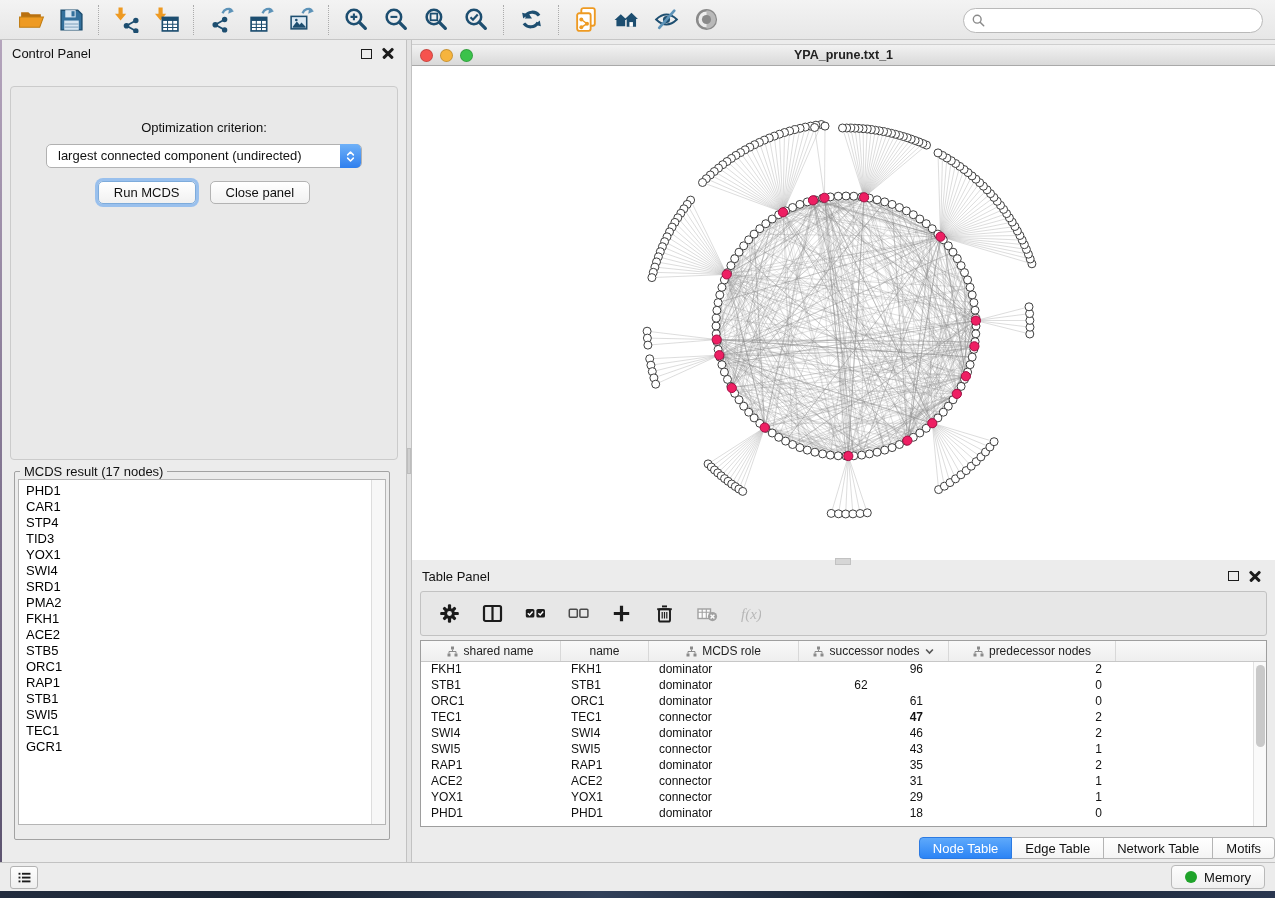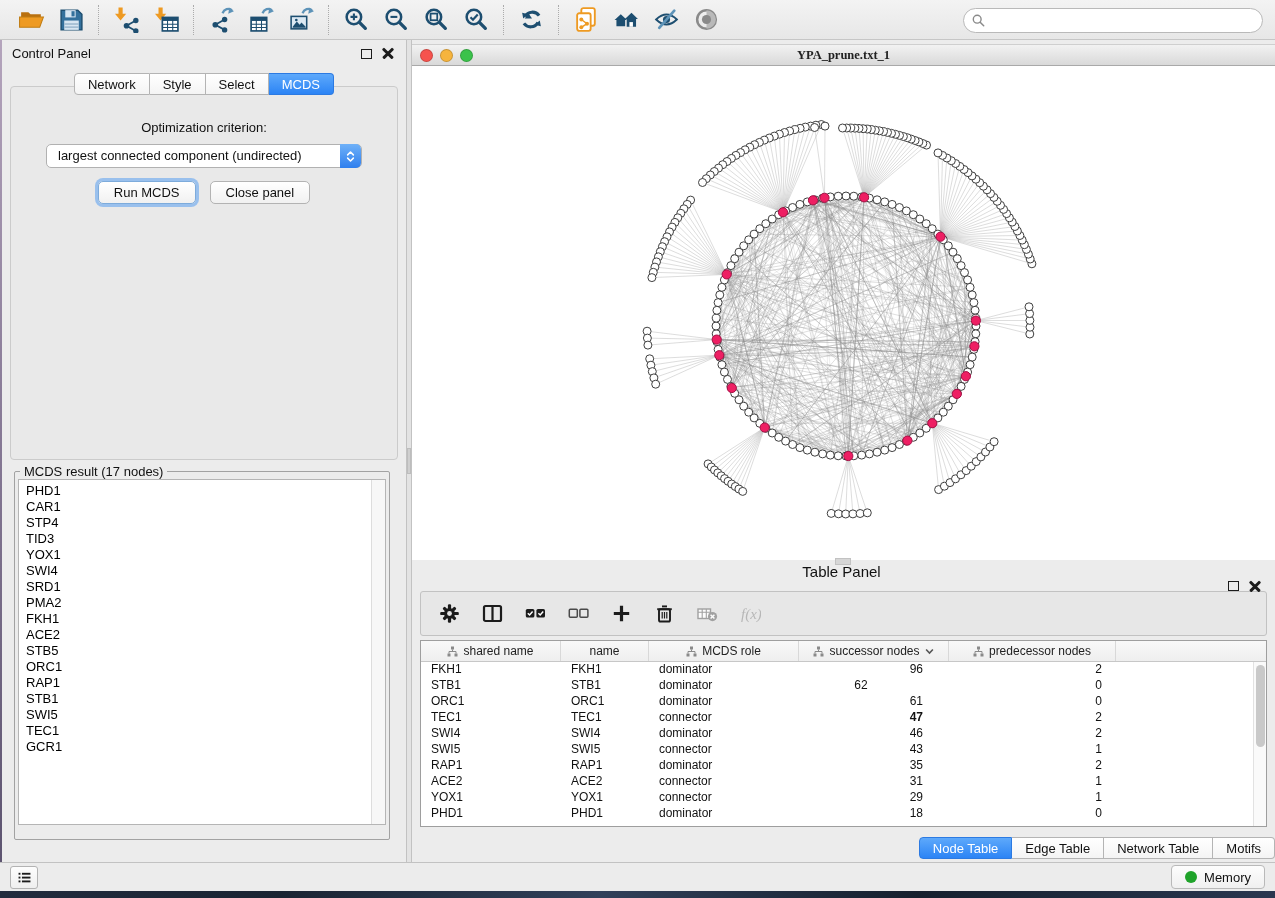--- a/index.html
+++ b/index.html
@@ -71,30 +71,30 @@
   
   .vsplitter { position:absolute; left:406px; top:40px; width:6px; height:822px; background:#e3e3e3;
     border-left:1px solid #c2c2c2; border-right:1px solid #c2c2c2; }
   .vsplitter .grab { position:absolute; left:0; top:408px; width:4px; height:26px; background:#cfcfcf;
     border:1px solid #bdbdbd; }
   .hsplit-grab { position:absolute; left:423px; top:518px; width:16px; height:7px; background:#d6d6d6; border:1px solid #c2c2c2; }
 
   
   .right-pane { position:absolute; left:412px; top:40px; width:863px; height:822px; background:#ececec; }
   .net-titlebar { position:absolute; left:0; right:0; top:4px; height:22px;
-    background:linear-gradient(#f2f2f2,#d9d9d9); border-top:1px solid #cfcfcf; border-bottom:1px solid #a9a9a9;font-family:Liberation Serif, serif; }
+    background:linear-gradient(#f2f2f2,#d9d9d9); border-top:1px solid #cfcfcf; border-bottom:1px solid #a9a9a9; }
   .lights { position:absolute; left:8px; top:4px; display:flex; gap:7px; }
   .light { width:13px; height:13px; border-radius:50%; border:1px solid rgba(0,0,0,.18); }
   .net-title { text-align:center; font-size:12.5px; font-weight:700; line-height:21px; color:#222; }
   .net-canvas { position:absolute; left:0; right:0; top:26px; height:494px; background:#fff; }
   .net-canvas svg { display:block; }
 
   
   .table-panel { position:absolute; left:0; right:0; top:523px; height:299px; }
-  .tp-titlebar { height:26px; display:flex; align-items:center; padding:0 14px 0 10px; font-size:15px; color:#111;flex-direction:column; }
+  .tp-titlebar { height:26px; display:flex; align-items:center; padding:0 14px 0 10px; font-size:13px; color:#111; }
   .tp-toolbar { margin:2px 8px 0; height:45px; background:#e7e7e7; border:1px solid #c2c2c2; border-radius:3px;
     display:flex; align-items:center; gap:19px; padding:17px 16px; }
   .tp-tool { width:24px; height:24px; border:none; background:transparent; display:flex; align-items:center; justify-content:center; }
   .tp-tool svg { width:21px; height:21px; }
   .table-wrap { position:relative; margin:4px 8px 0; height:187px; background:#fff; border:1px solid #9e9e9e; overflow:hidden; }
   .thead { display:flex; height:21px; background:linear-gradient(#f8f8f8,#eeeeee); border-bottom:1px solid #c7c7c7; }
   .th { display:flex; align-items:center; justify-content:center; gap:5px; font-size:12px; color:#222;
     border-right:1px solid #d8d8d8; overflow:hidden; }
   .trow { display:flex; height:16px; font-size:12px; color:#111; }
   .td { overflow:hidden; white-space:nowrap; }
@@ -292,26 +292,20 @@
   <div class="edge-left"></div>
 
   <div class="control-panel">
     <div class="panel-titlebar">
       <span>Control Panel</span>
       <span class="win-btns">
         <button class="float-btn"></button>
         <button class="close-btn"></button>
       </span>
     </div>
-    <div class="cp-tabs seg" id="cp-tabs">
-        <button class="seg-btn">Network</button>
-        <button class="seg-btn">Style</button>
-        <button class="seg-btn">Select</button>
-        <button class="seg-btn active">MCDS</button>
-      </div>
     <div class="cp-body">
       <div class="opt-label">Optimization criterion:</div>
       <div class="select-control">
         <span>largest connected component (undirected)</span>
         <span class="select-stepper">
           <svg viewBox="0 0 16 18" width="13" height="15">
             <path d="M4.5 7 L8 3.4 L11.5 7" stroke="#fff" stroke-width="1.9" fill="none" stroke-linecap="round" stroke-linejoin="round"></path>
             <path d="M4.5 11 L8 14.6 L11.5 11" stroke="#fff" stroke-width="1.9" fill="none" stroke-linecap="round" stroke-linejoin="round"></path>
           </svg>
         </span>

